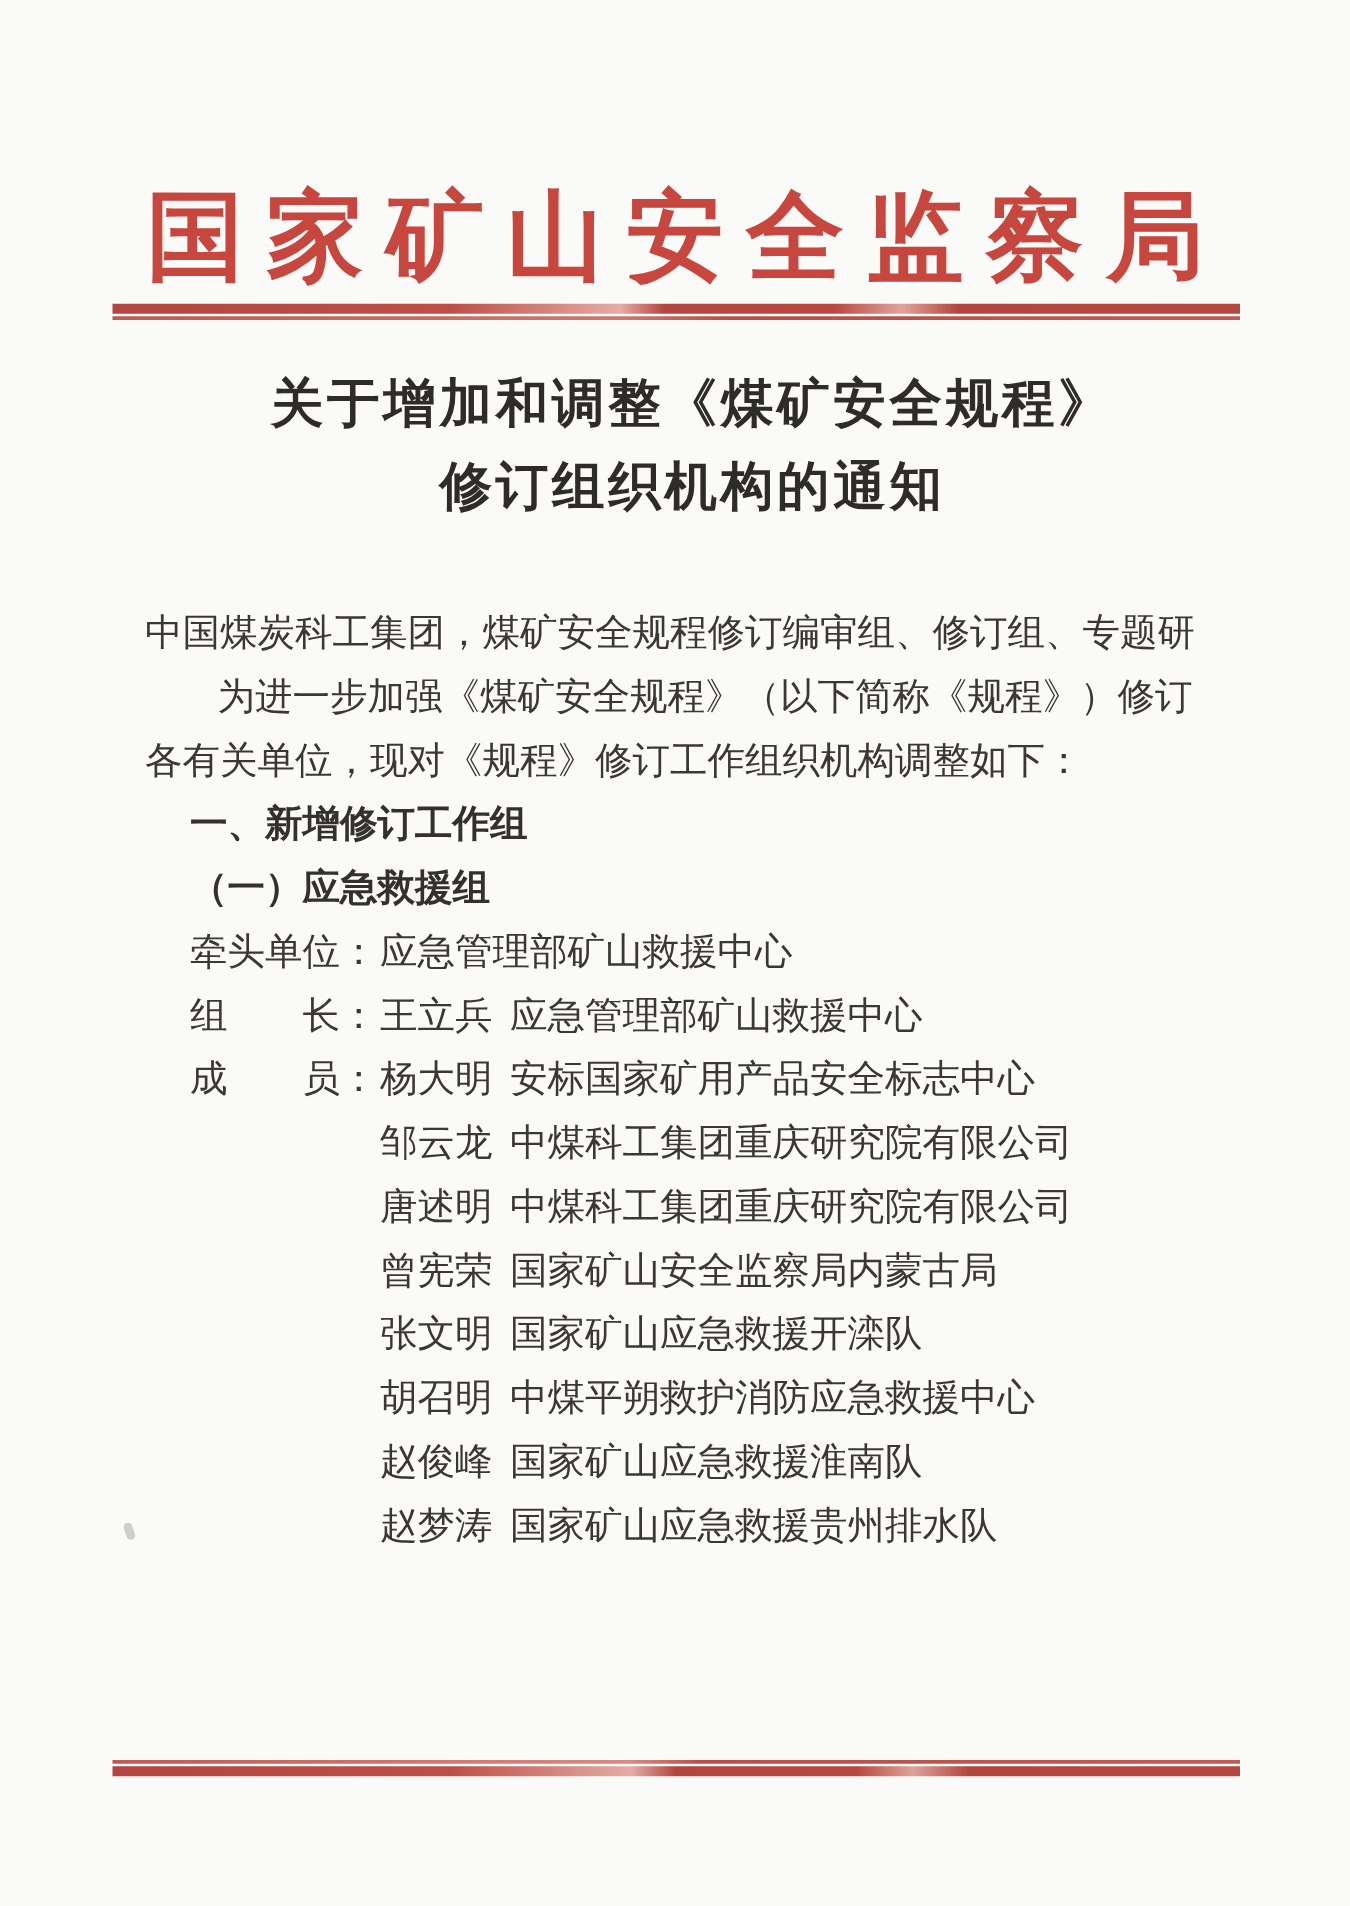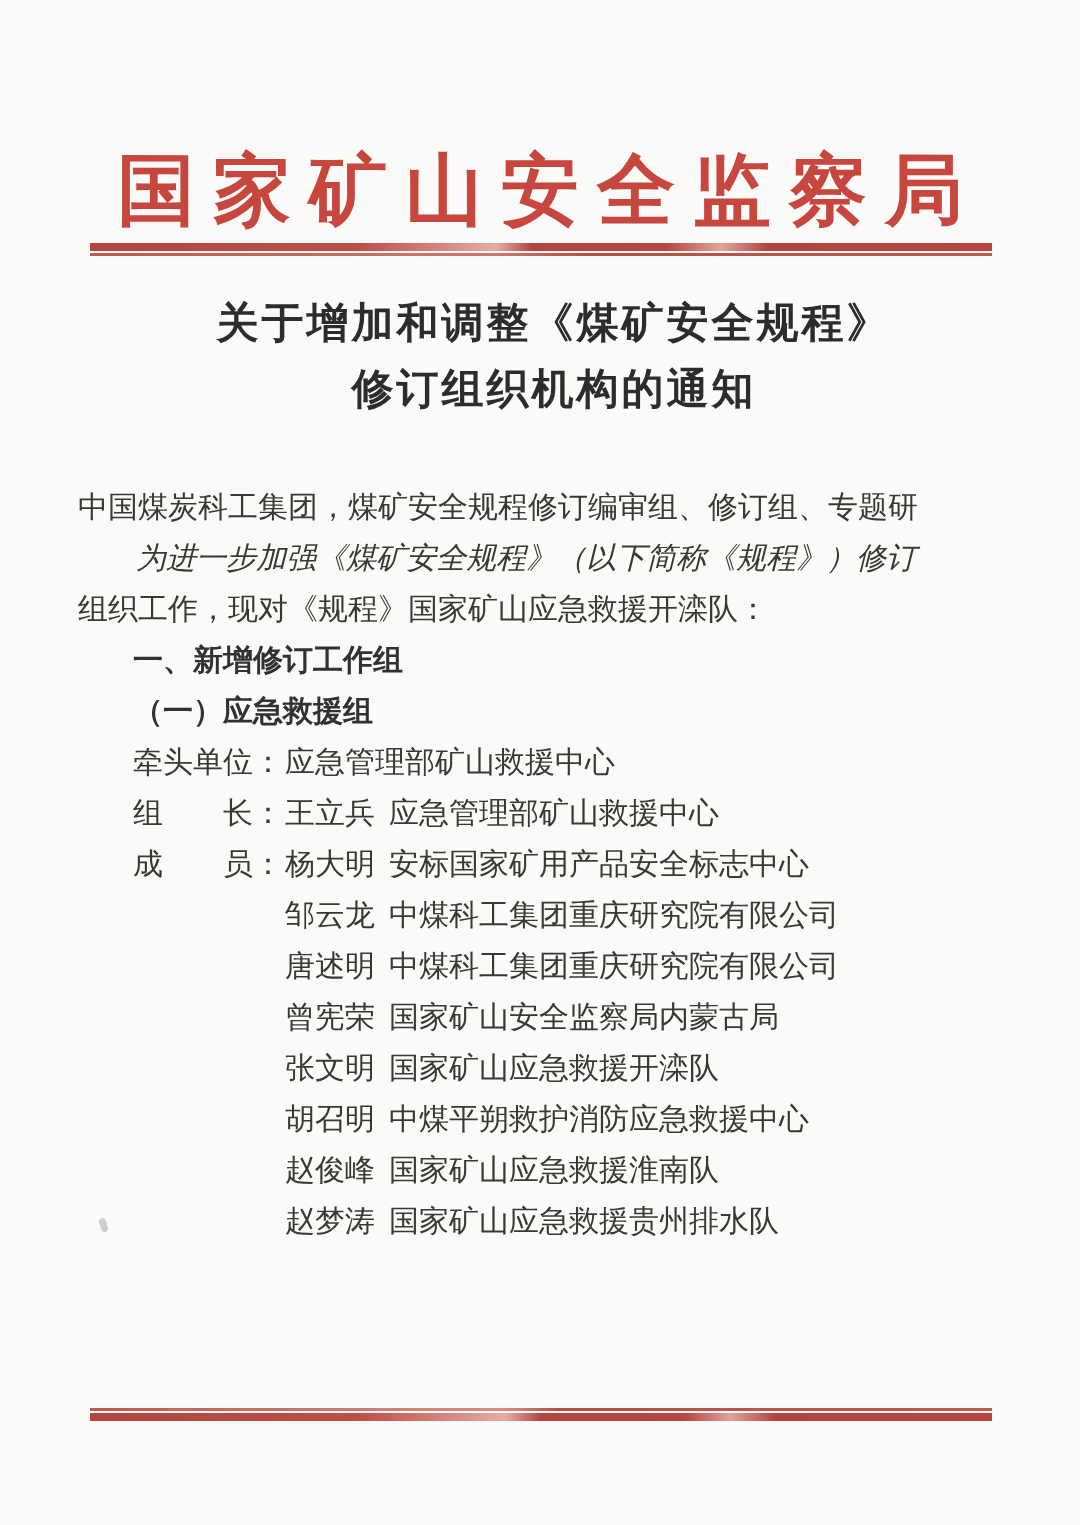--- a/index.html
+++ b/index.html
@@ -49,29 +49,29 @@
     text-align:center;
     font-size:42px;line-height:66px;
     font-weight:bold;
     color:#2d2c2a;
     letter-spacing:3px;
     padding-left:14px;
   }
   
   .content{
     position:absolute;top:481px;left:0;width:1080px;
-    padding-left:78px;box-sizing:border-box;
+    padding-left:116px;box-sizing:border-box;
     font-size:30px;line-height:51px;
     color:#3a3835;
     white-space:nowrap;
   }
   .line{height:51px;}
-  .indent2{text-indent:58px;font-style:italic;}
+  .indent2{text-indent:58px;}
   .bold{font-weight:bold;color:#323130;}
-  .shift{margin-left:55px;}
+  .shift{margin-left:36px;}
   .lab{
     display:inline-block;width:120px;
     text-align:justify;text-align-last:justify;
     vertical-align:bottom;
     font-family:Liberation Serif, serif;
   }
   .colon{display:inline-block;width:32px;vertical-align:bottom;}
   .spacer{display:inline-block;width:152px;}
   .pname{display:inline-block;width:92px;vertical-align:bottom;}
   .org{display:inline-block;margin-left:12px;vertical-align:bottom;text-align:center;}
@@ -95,21 +95,21 @@
 
   <div class="doc-title">
     <div>关于增加和调整《煤矿安全规程》</div>
     <div>修订组织机构的通知</div>
   </div>
 
   <div class="content">
 
     <div class="line">中国煤炭科工集团，煤矿安全规程修订编审组、修订组、专题研</div>
     <div class="line indent2">为进一步加强《煤矿安全规程》（以下简称《规程》）修订</div>
-    <div class="line">组织工作，现对《规程》国家矿山应急救援开滦队：</div>
+    <div class="line">各有关单位，现对《规程》修订工作组织机构调整如下：</div>
 
     <div class="line bold shift">一、新增修订工作组</div>
     <div class="line bold shift">（一）应急救援组</div>
 
     <div class="line shift">
       <span class="lab">牵头单位</span><span class="colon">：</span><span class="org" style="margin-left:0">应急管理部矿山救援中心</span>
     </div>
 
     <div class="line shift">
       <span class="lab">组长</span><span class="colon">：</span><span class="pname">王立兵</span><span class="org">应急管理部矿山救援中心</span>

